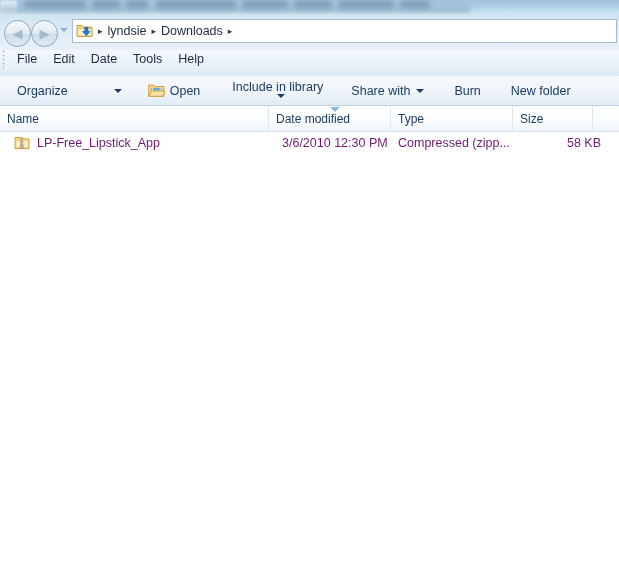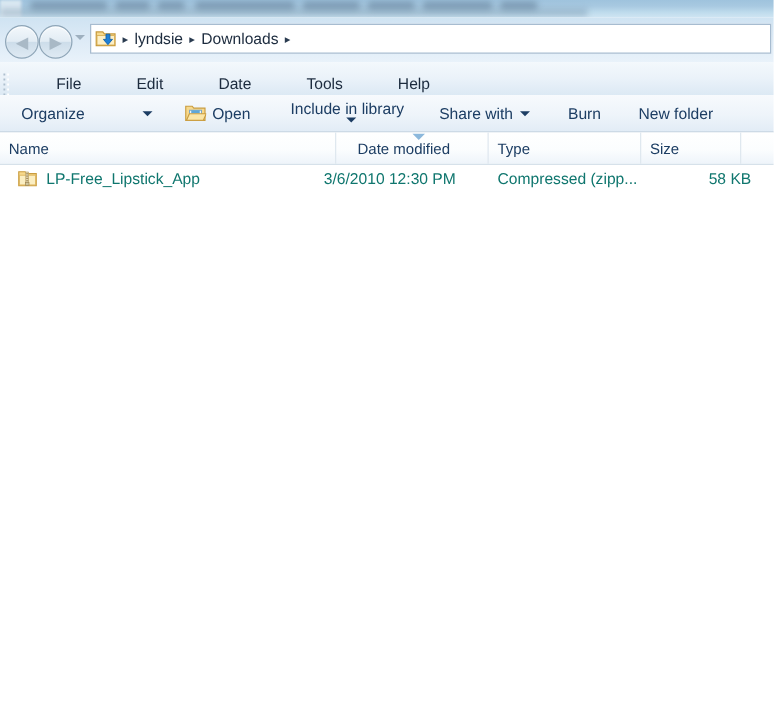--- a/index.html
+++ b/index.html
@@ -150,22 +150,21 @@
   }
   .addr-fill { flex: 1 1 auto; }
 
   
   .menu-bar {
     position: absolute;
     left: 0; top: 50px;
     width: 619px; height: 26px;
     background: linear-gradient(to bottom, #f3f8fc 0%, #eaf2f9 50%, #dce9f4 100%);
     display: flex;
-    align-items: flex-end;
-    gap: 28px;
+    align-items: flex-start;
   }
   .menu-grip {
     width: 7px; height: 18px;
     margin-left: 2px;
     flex: 0 0 auto;
     background-image:
       radial-gradient(circle at 1.5px 1.5px, #aebfce 0.9px, transparent 1.1px),
       radial-gradient(circle at 4.5px 1.5px, #ffffff 0.9px, transparent 1.1px);
     background-size: 6px 4px;
     background-repeat: repeat-y;
@@ -231,21 +230,21 @@
     height: 25px;
     display: flex;
     align-items: center;
     box-sizing: border-box;
     font-size: 12px;
     color: #1c3d63;
   }
   .col .col-text { padding-left: 7px; }
   .col.divided { border-left: 1px solid #dfe8ef; }
   .col-c-name { left: 0px;   width: 268px; }
-  .col-c-date { left: 268px; width: 122px; padding-left: 10px; }
+  .col-c-date { left: 268px; width: 122px; }
   .col-c-type { left: 390px; width: 122px; }
   .col-c-size { left: 512px; width: 80px;  }
   .col-c-extra{ left: 592px; width: 27px;  }
   .sort-indicator {
     position: absolute;
     left: 330px; top: 1px;
     width: 0; height: 0;
     border-left: 5px solid transparent;
     border-right: 5px solid transparent;
     border-top: 5px solid #8cb8dc;
@@ -265,26 +264,26 @@
     display: flex;
     align-items: center;
   }
   .cell {
     position: absolute;
     top: 0;
     height: 22px;
     display: flex;
     align-items: center;
     font-size: 12.5px;
-    color: #0f766e;
+    color: #701a75;
     white-space: nowrap;
     overflow: hidden;
   }
   .cell-name { left: 14px;  width: 250px; }
-  .cell-date { left: 259px; width: 120px; }
+  .cell-date { left: 282px; width: 120px; }
   .cell-type { left: 398px; width: 115px; }
   .cell-size { left: 528px; width: 73px; justify-content: flex-end; }
   .zip-icon {
     position: relative;
     width: 16px; height: 16px;
     margin-right: 7px;
     flex: 0 0 auto;
   }
 </style>
 </head>

